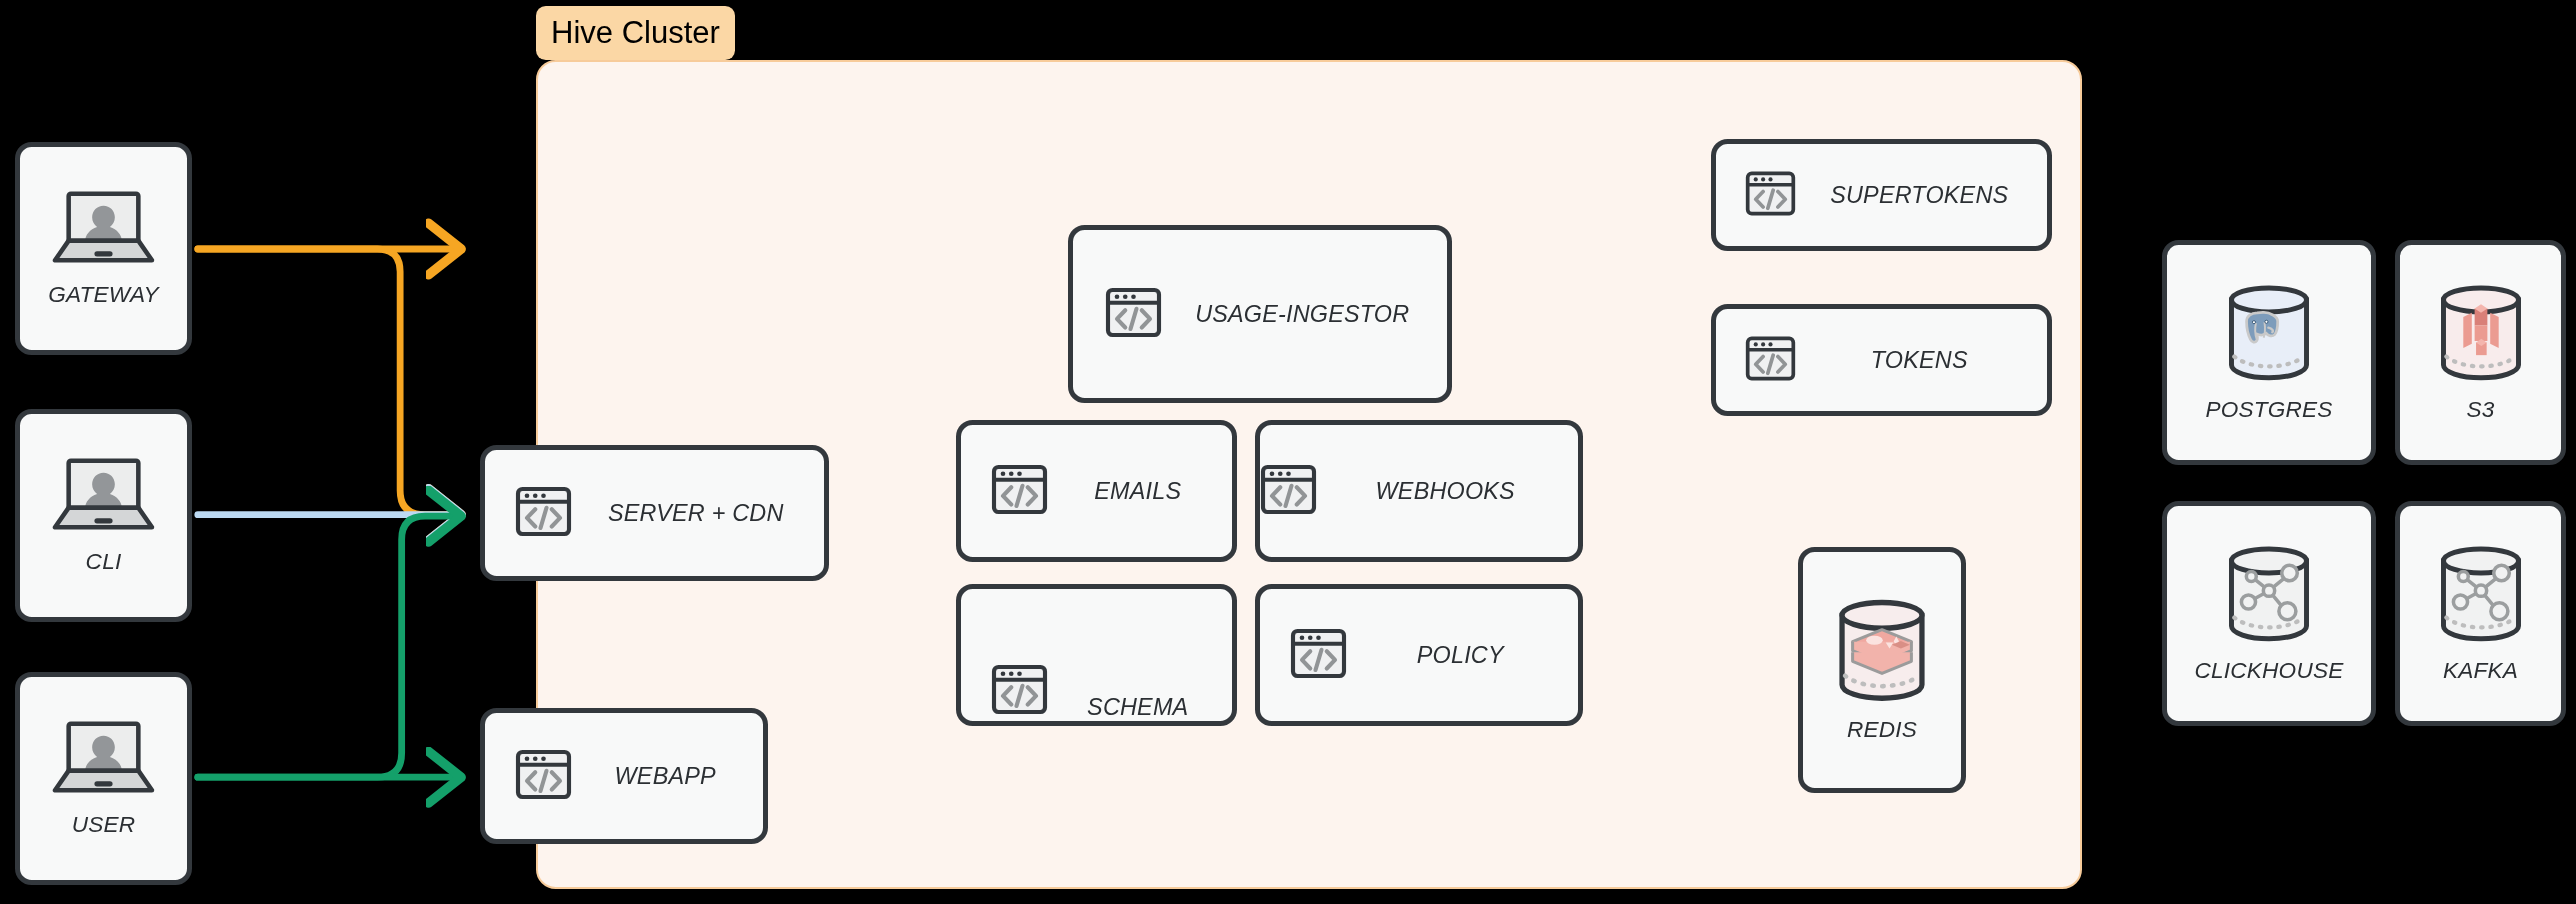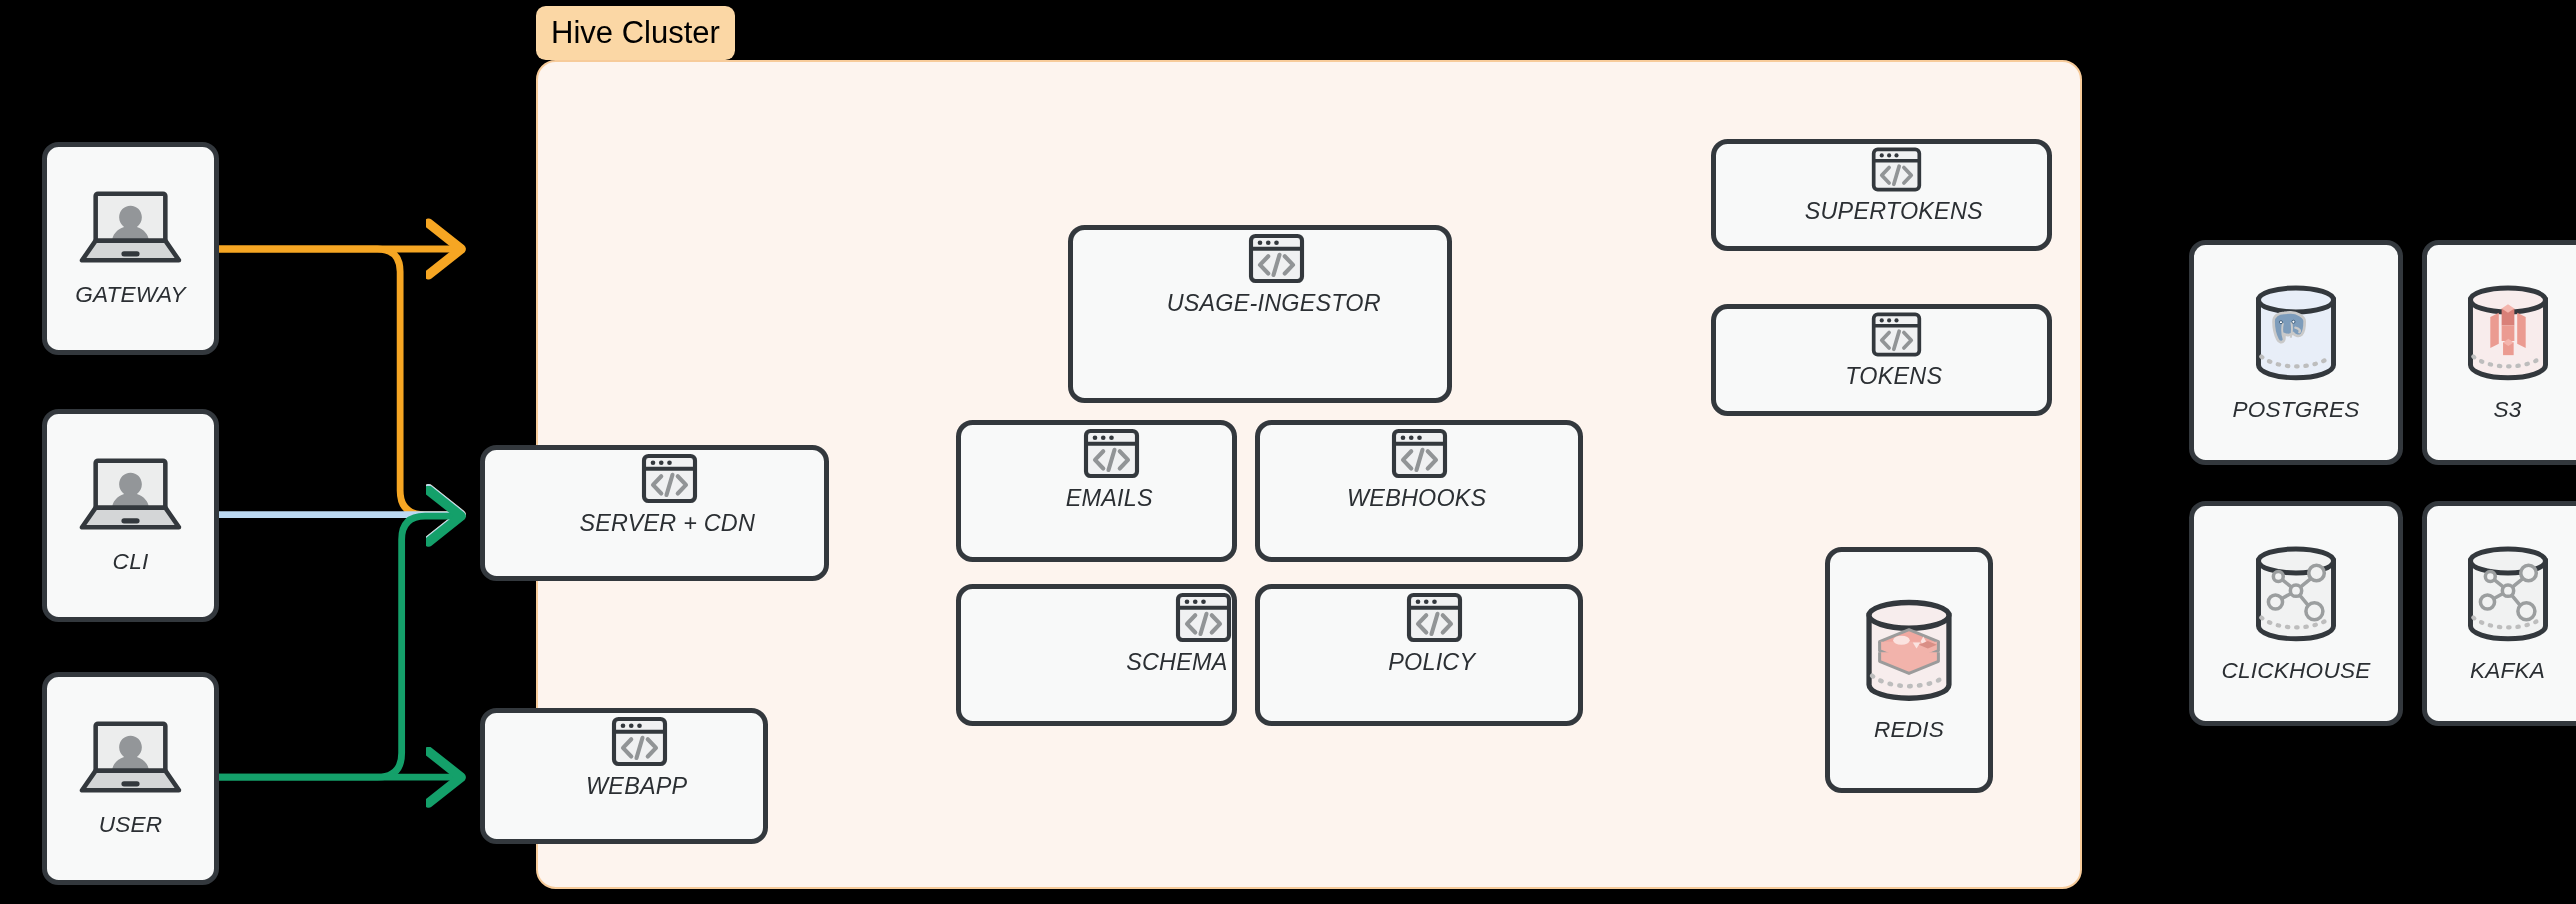--- a/index.html
+++ b/index.html
@@ -33,22 +33,22 @@
   
   .node{
     position:absolute;
     background:#f8f9f9;
     border:5.3px solid #33383d;
     border-radius:16.6px;
     box-sizing:border-box;
     display:flex;
     align-items:center;
   }
-  .node.svc{flex-direction:column;}
-  .node.stack{flex-direction:column;justify-content:center;margin-left:27px;}
+  .node.svc{}
+  .node.stack{flex-direction:column;justify-content:center;}
 
   .node-label{
     color:#2b2f33;
     font-style:italic;
     font-size:23.4px;
     letter-spacing:0.2px;
     white-space:nowrap;
     text-align:center;
   }
   .svc .node-label{flex:1;padding-right:4.5px;}

